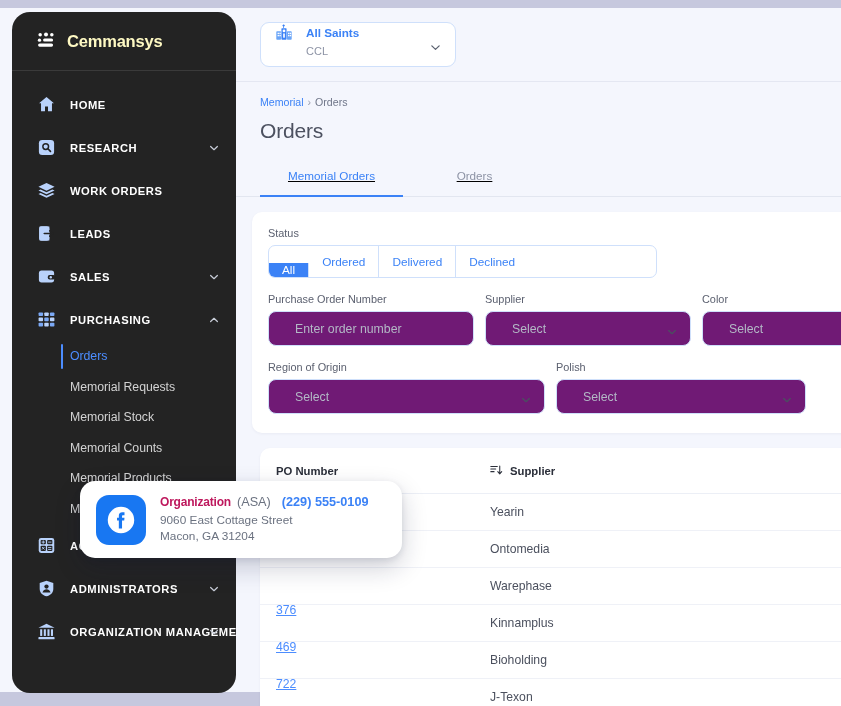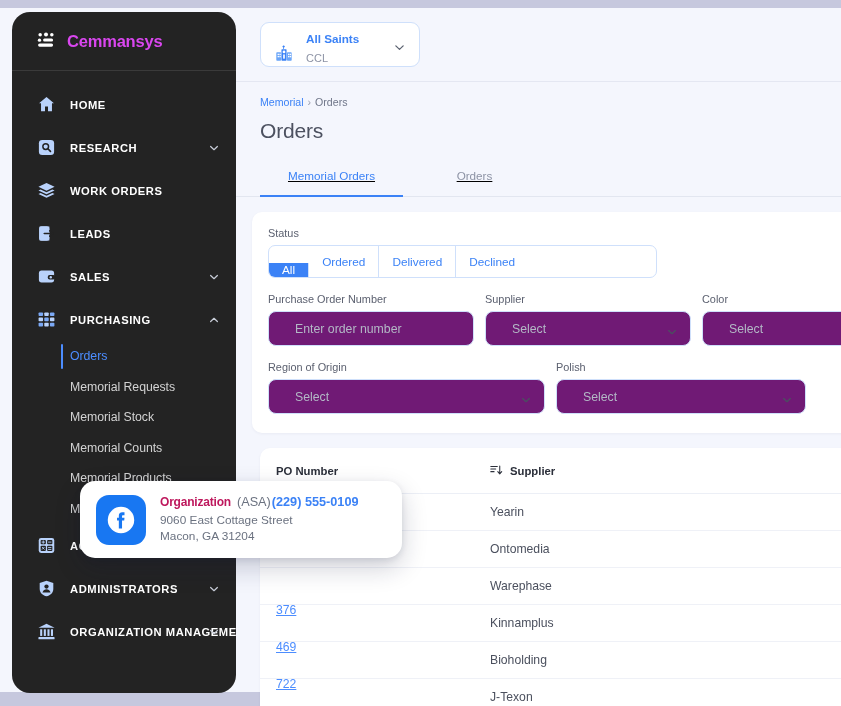--- a/index.html
+++ b/index.html
@@ -36,21 +36,21 @@
     border-radius: 18px;
     overflow: hidden;
     z-index: 30;
   }
   .brand {
     display: flex; align-items: center; gap: 11px;
     height: 59px; padding: 0 0 0 24px;
     border-bottom: 1px solid #3a3a3a;
   }
   .brand-title {
-    color: #d946ef; font-size: 16.5px; font-weight: bold;
+    color: #fef9c3; font-size: 16.5px; font-weight: bold;
     letter-spacing: -0.2px;
   }
   .brand-icon { width: 20px; height: 20px; flex: none; }
 
   .nav { padding-top: 12px; }
 
   .nav-item {
     display: flex; align-items: center;
     height: 43px; padding-left: 24px; padding-right: 16px;
     cursor: pointer; position: relative;
@@ -96,25 +96,25 @@
   }
 
   
   #topbar {
     height: 74px;
     border-bottom: 1px solid #e4e7f2;
     display: flex; align-items: center;
     padding-left: 24px;
   }
   #org-select {
-    width: 160px; height: 45px;
+    width: 196px; height: 45px;
     background: #fff;
     border: 1px solid #cfe0fb;
     border-radius: 9px;
-    display: flex; align-items: flex-end;
+    display: flex; align-items: flex-start;
     padding: 0 10px 0 12px;
     cursor: pointer;
     position: relative;
   }
   #org-select .hosp { width: 22px; height: 22px; flex: none; }
   .org-text { margin-left: 11px; line-height: 1.15; }
   .org-name { font-size: 11.7px; font-weight: bold; color: #3b82f6; }
   .org-sub  { font-size: 11px; color: #8d93a5; margin-top: 1px; }
   #org-select .caret { position: absolute; right: 13px; top: 17px; }
 
@@ -257,21 +257,21 @@
     display: flex; align-items: center; justify-content: center;
   }
   .org-card-body { margin-left: 14px; }
   .oc-line1 { display: flex; align-items: baseline; }
   .oc-name {
     font-size: 12px; font-weight: bold; color: #be185d;
     letter-spacing: -0.2px;
   }
   .oc-abbr { font-size: 12.7px; color: #6b7280; margin-left: 6px; }
   .oc-phone {
-    font-size: 12.7px; color: #3b82f6; font-weight: bold; margin-left: 1px;
+    font-size: 12.7px; color: #3b82f6; font-weight: bold; margin-left: 11px;
   }
   .oc-addr {
     font-size: 11.8px; color: #6b7280; margin-top: 4px; line-height: 1.32;
   }
 </style>
 </head>
 <body>
 
 <div id="screen">
   <div id="app-surface"></div>

